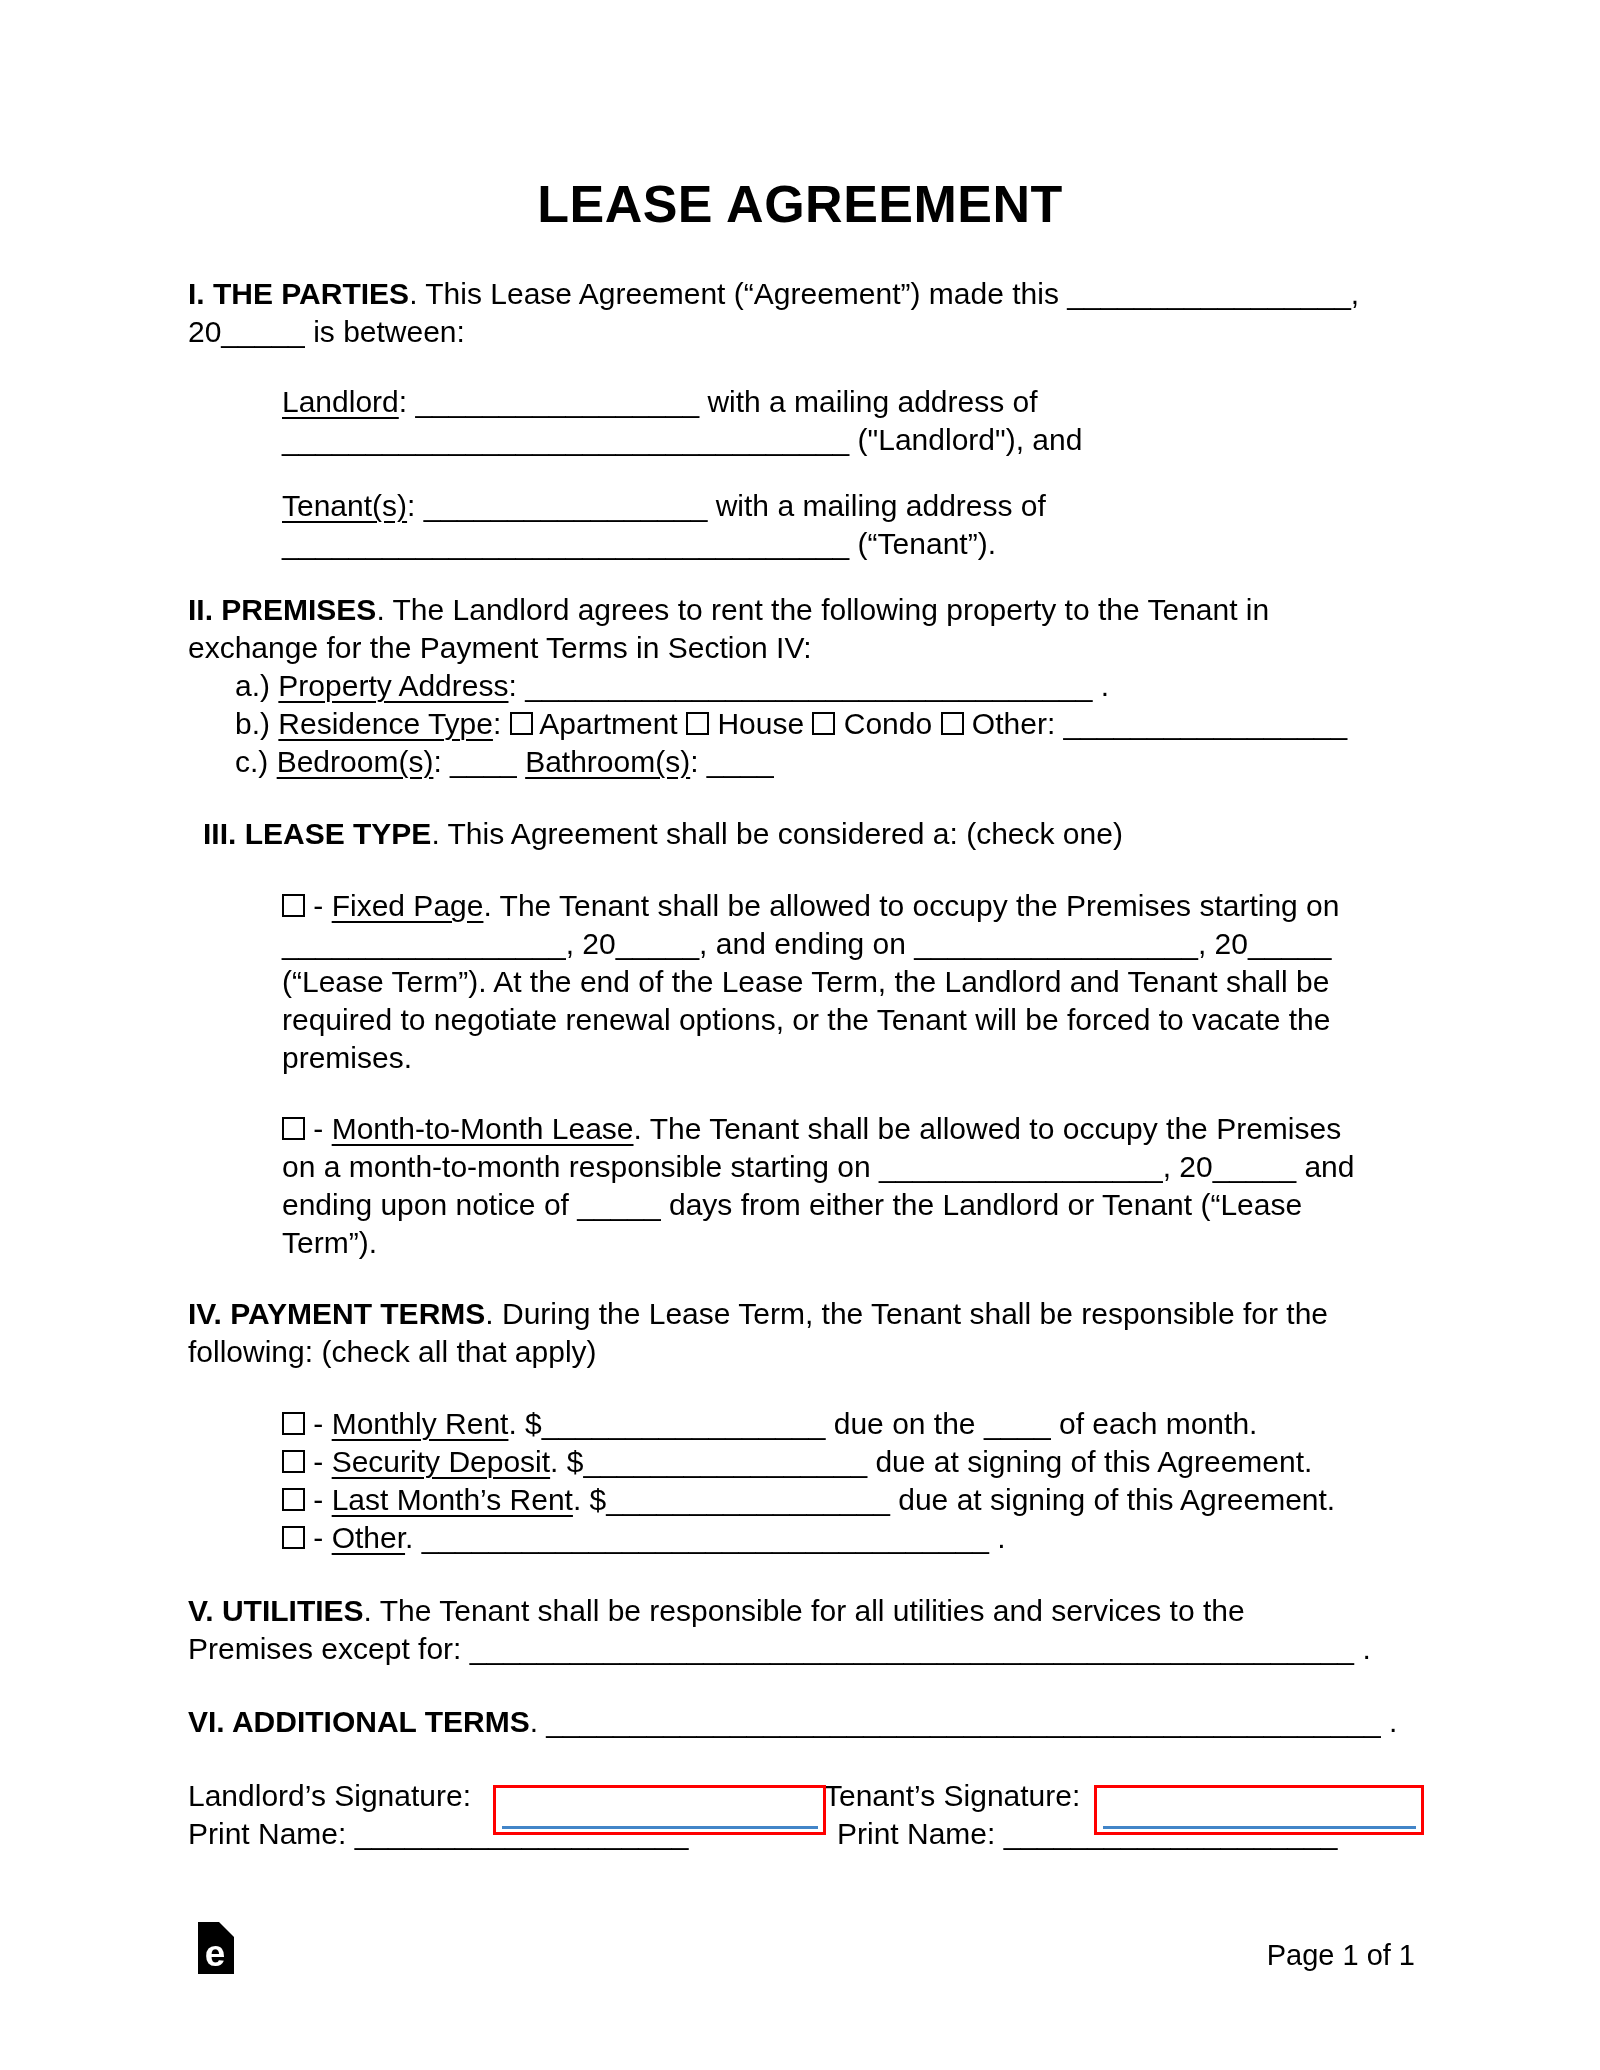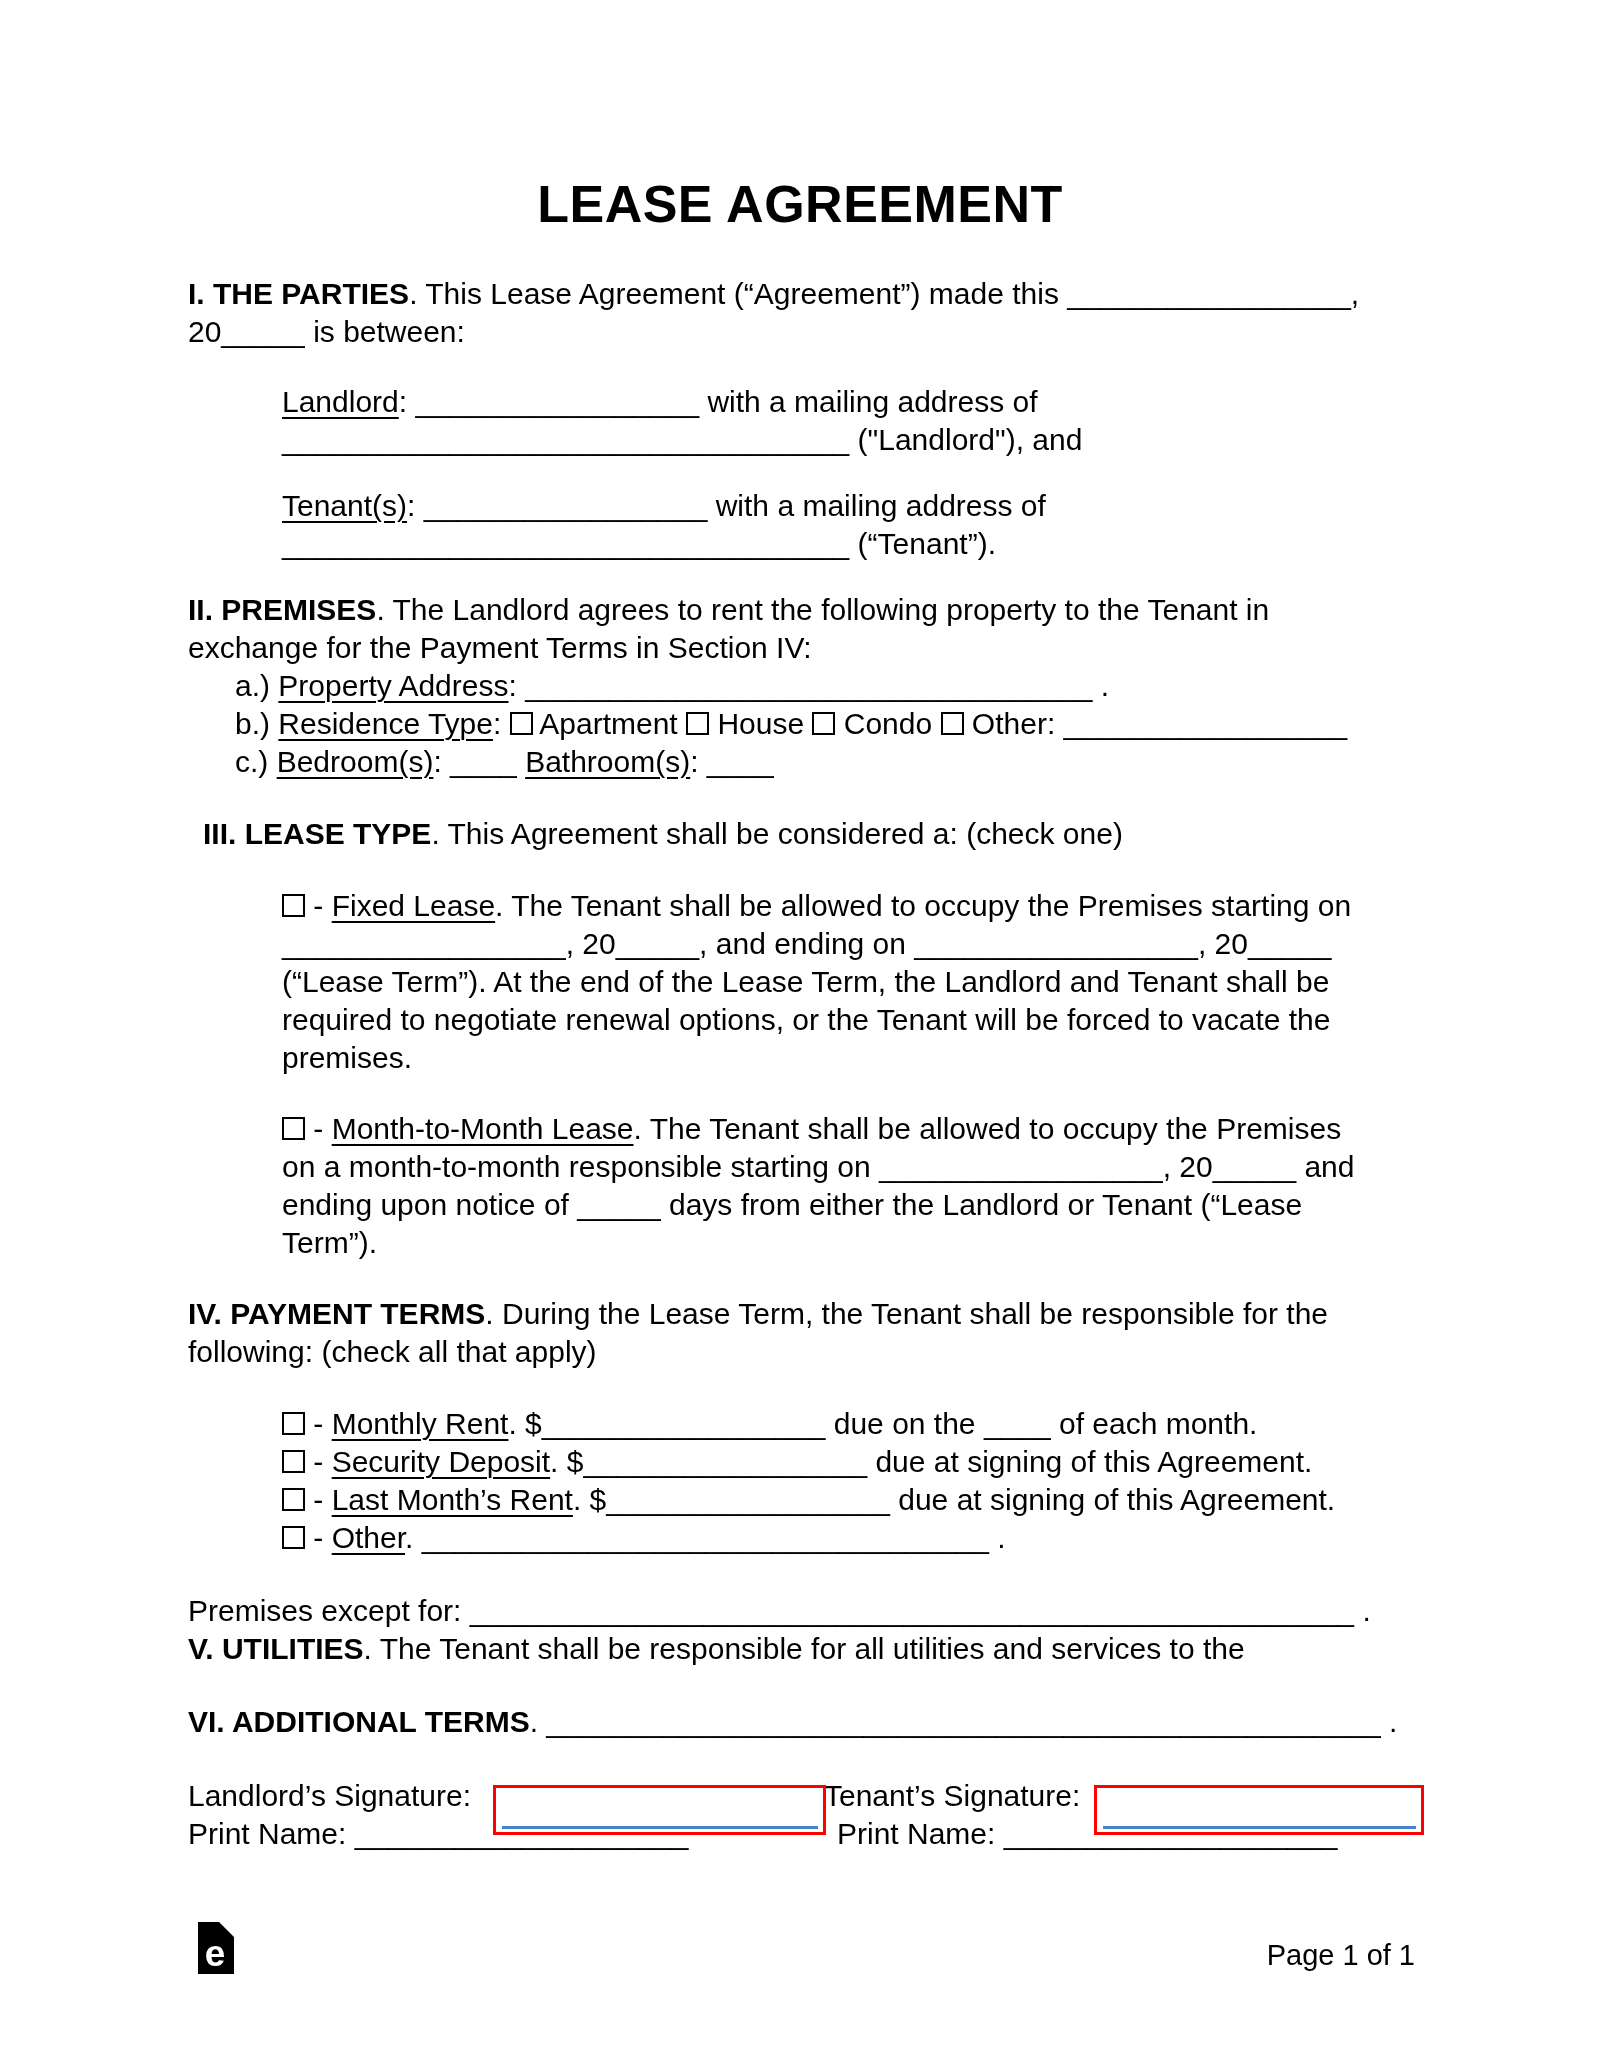--- a/index.html
+++ b/index.html
@@ -64,21 +64,21 @@
         <div class="line"><span class="seg-b">II. PREMISES</span><span class="seg-t">. The Landlord agrees to rent the following property to the Tenant in</span></div>
         <div class="line"><span class="seg-t">exchange for the Payment Terms in Section IV:</span></div>
         <div class="line" style="padding-left: 47px;"><span class="seg-t">a.) </span><span class="seg-u">Property Address</span><span class="seg-t">: __________________________________ .</span></div>
         <div class="line" style="padding-left: 47px;"><span class="seg-t">b.) </span><span class="seg-u">Residence Type</span><span class="seg-t">: </span><span class="cb"></span><span class="seg-t"> Apartment </span><span class="cb"></span><span class="seg-t"> House </span><span class="cb"></span><span class="seg-t"> Condo </span><span class="cb"></span><span class="seg-t"> Other: _________________</span></div>
         <div class="line" style="padding-left: 47px;"><span class="seg-t">c.) </span><span class="seg-u">Bedroom(s)</span><span class="seg-t">: ____ </span><span class="seg-u">Bathroom(s)</span><span class="seg-t">: ____</span></div>
       </div>
       <div class="block" style="top: 815px; left: 188px; margin-left: 15px;">
         <div class="line"><span class="seg-b">III. LEASE TYPE</span><span class="seg-t">. This Agreement shall be considered a: (check one)</span></div>
       </div>
       <div class="block" style="top: 887px; left: 282px;">
-        <div class="line"><span class="cb"></span><span class="seg-t"> - </span><span class="seg-u">Fixed Lease</span><span class="seg-t">. The Tenant shall be allowed to occupy the Premises starting on</span></div>
+        <div class="line"><span class="cb"></span><span class="seg-t"> - </span><span class="seg-u">Fixed Page</span><span class="seg-t">. The Tenant shall be allowed to occupy the Premises starting on</span></div>
         <div class="line"><span class="seg-t">_________________, 20_____, and ending on _________________, 20_____</span></div>
         <div class="line"><span class="seg-t">(“Lease Term”). At the end of the Lease Term, the Landlord and Tenant shall be</span></div>
         <div class="line"><span class="seg-t">required to negotiate renewal options, or the Tenant will be forced to vacate the</span></div>
         <div class="line"><span class="seg-t">premises.</span></div>
       </div>
       <div class="block" style="top: 1110px; left: 282px;">
         <div class="line"><span class="cb"></span><span class="seg-t"> - </span><span class="seg-u">Month-to-Month Lease</span><span class="seg-t">. The Tenant shall be allowed to occupy the Premises</span></div>
         <div class="line"><span class="seg-t">on a month-to-month responsible starting on _________________, 20_____ and</span></div>
         <div class="line"><span class="seg-t">ending upon notice of _____ days from either the Landlord or Tenant (“Lease</span></div>
         <div class="line"><span class="seg-t">Term”).</span></div>
@@ -87,22 +87,22 @@
         <div class="line"><span class="seg-b">IV. PAYMENT TERMS</span><span class="seg-t">. During the Lease Term, the Tenant shall be responsible for the</span></div>
         <div class="line"><span class="seg-t">following: (check all that apply)</span></div>
       </div>
       <div class="block" style="top: 1405px; left: 282px;">
         <div class="line"><span class="cb"></span><span class="seg-t"> - </span><span class="seg-u">Monthly Rent</span><span class="seg-t">. $_________________ due on the ____ of each month.</span></div>
         <div class="line"><span class="cb"></span><span class="seg-t"> - </span><span class="seg-u">Security Deposit</span><span class="seg-t">. $_________________ due at signing of this Agreement.</span></div>
         <div class="line"><span class="cb"></span><span class="seg-t"> - </span><span class="seg-u">Last Month’s Rent</span><span class="seg-t">. $_________________ due at signing of this Agreement.</span></div>
         <div class="line"><span class="cb"></span><span class="seg-t"> - </span><span class="seg-u">Other</span><span class="seg-t">. __________________________________ .</span></div>
       </div>
       <div class="block" style="top: 1592px; left: 188px;">
+        <div class="line"><span class="seg-b">V. UTILITIES</span><span class="seg-t">. The Tenant shall be responsible for all utilities and services to the</span></div>
         <div class="line"><span class="seg-t">Premises except for: _____________________________________________________ .</span></div>
-        <div class="line"><span class="seg-b">V. UTILITIES</span><span class="seg-t">. The Tenant shall be responsible for all utilities and services to the</span></div>
       </div>
       <div class="block" style="top: 1703px; left: 188px;">
         <div class="line"><span class="seg-b">VI. ADDITIONAL TERMS</span><span class="seg-t">. __________________________________________________ .</span></div>
       </div>
       <div class="block" style="top: 1777px; left: 188px;">
         <div class="line"><span class="seg-t">Landlord’s Signature:</span></div>
       </div>
       <div class="block" style="top: 1777px; left: 824px;">
         <div class="line"><span class="seg-t">Tenant’s Signature:</span></div>
       </div>

